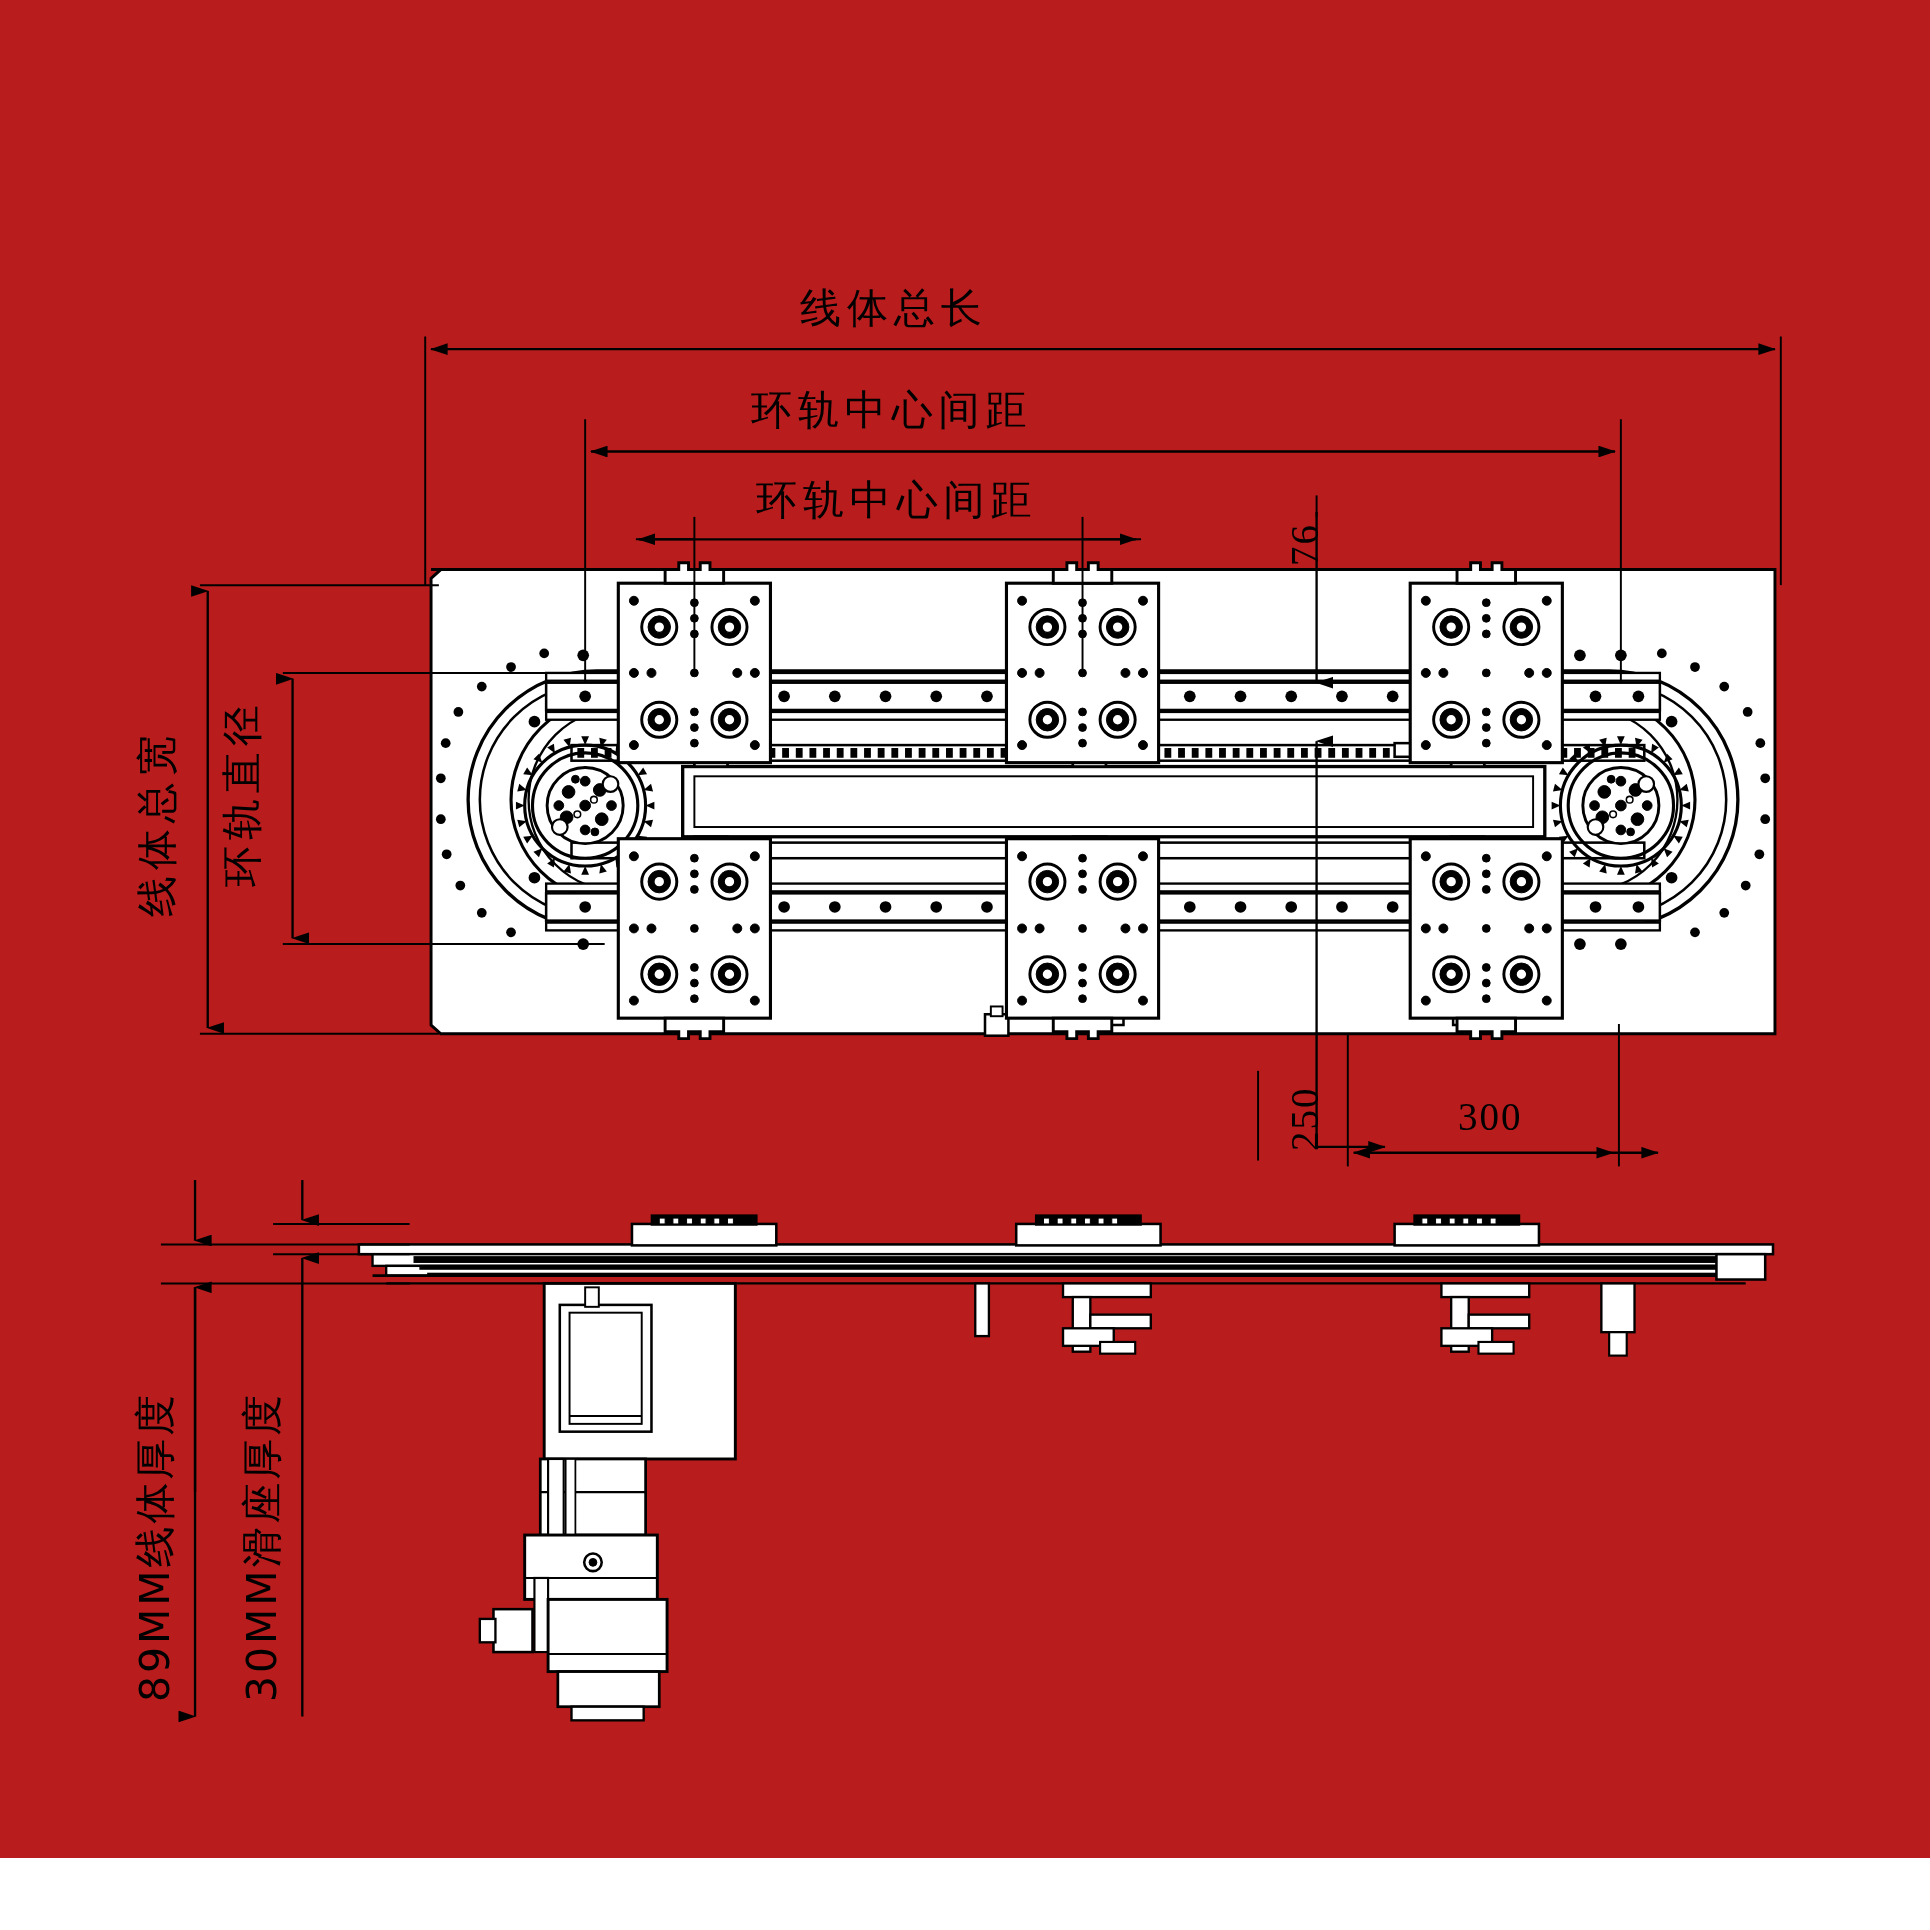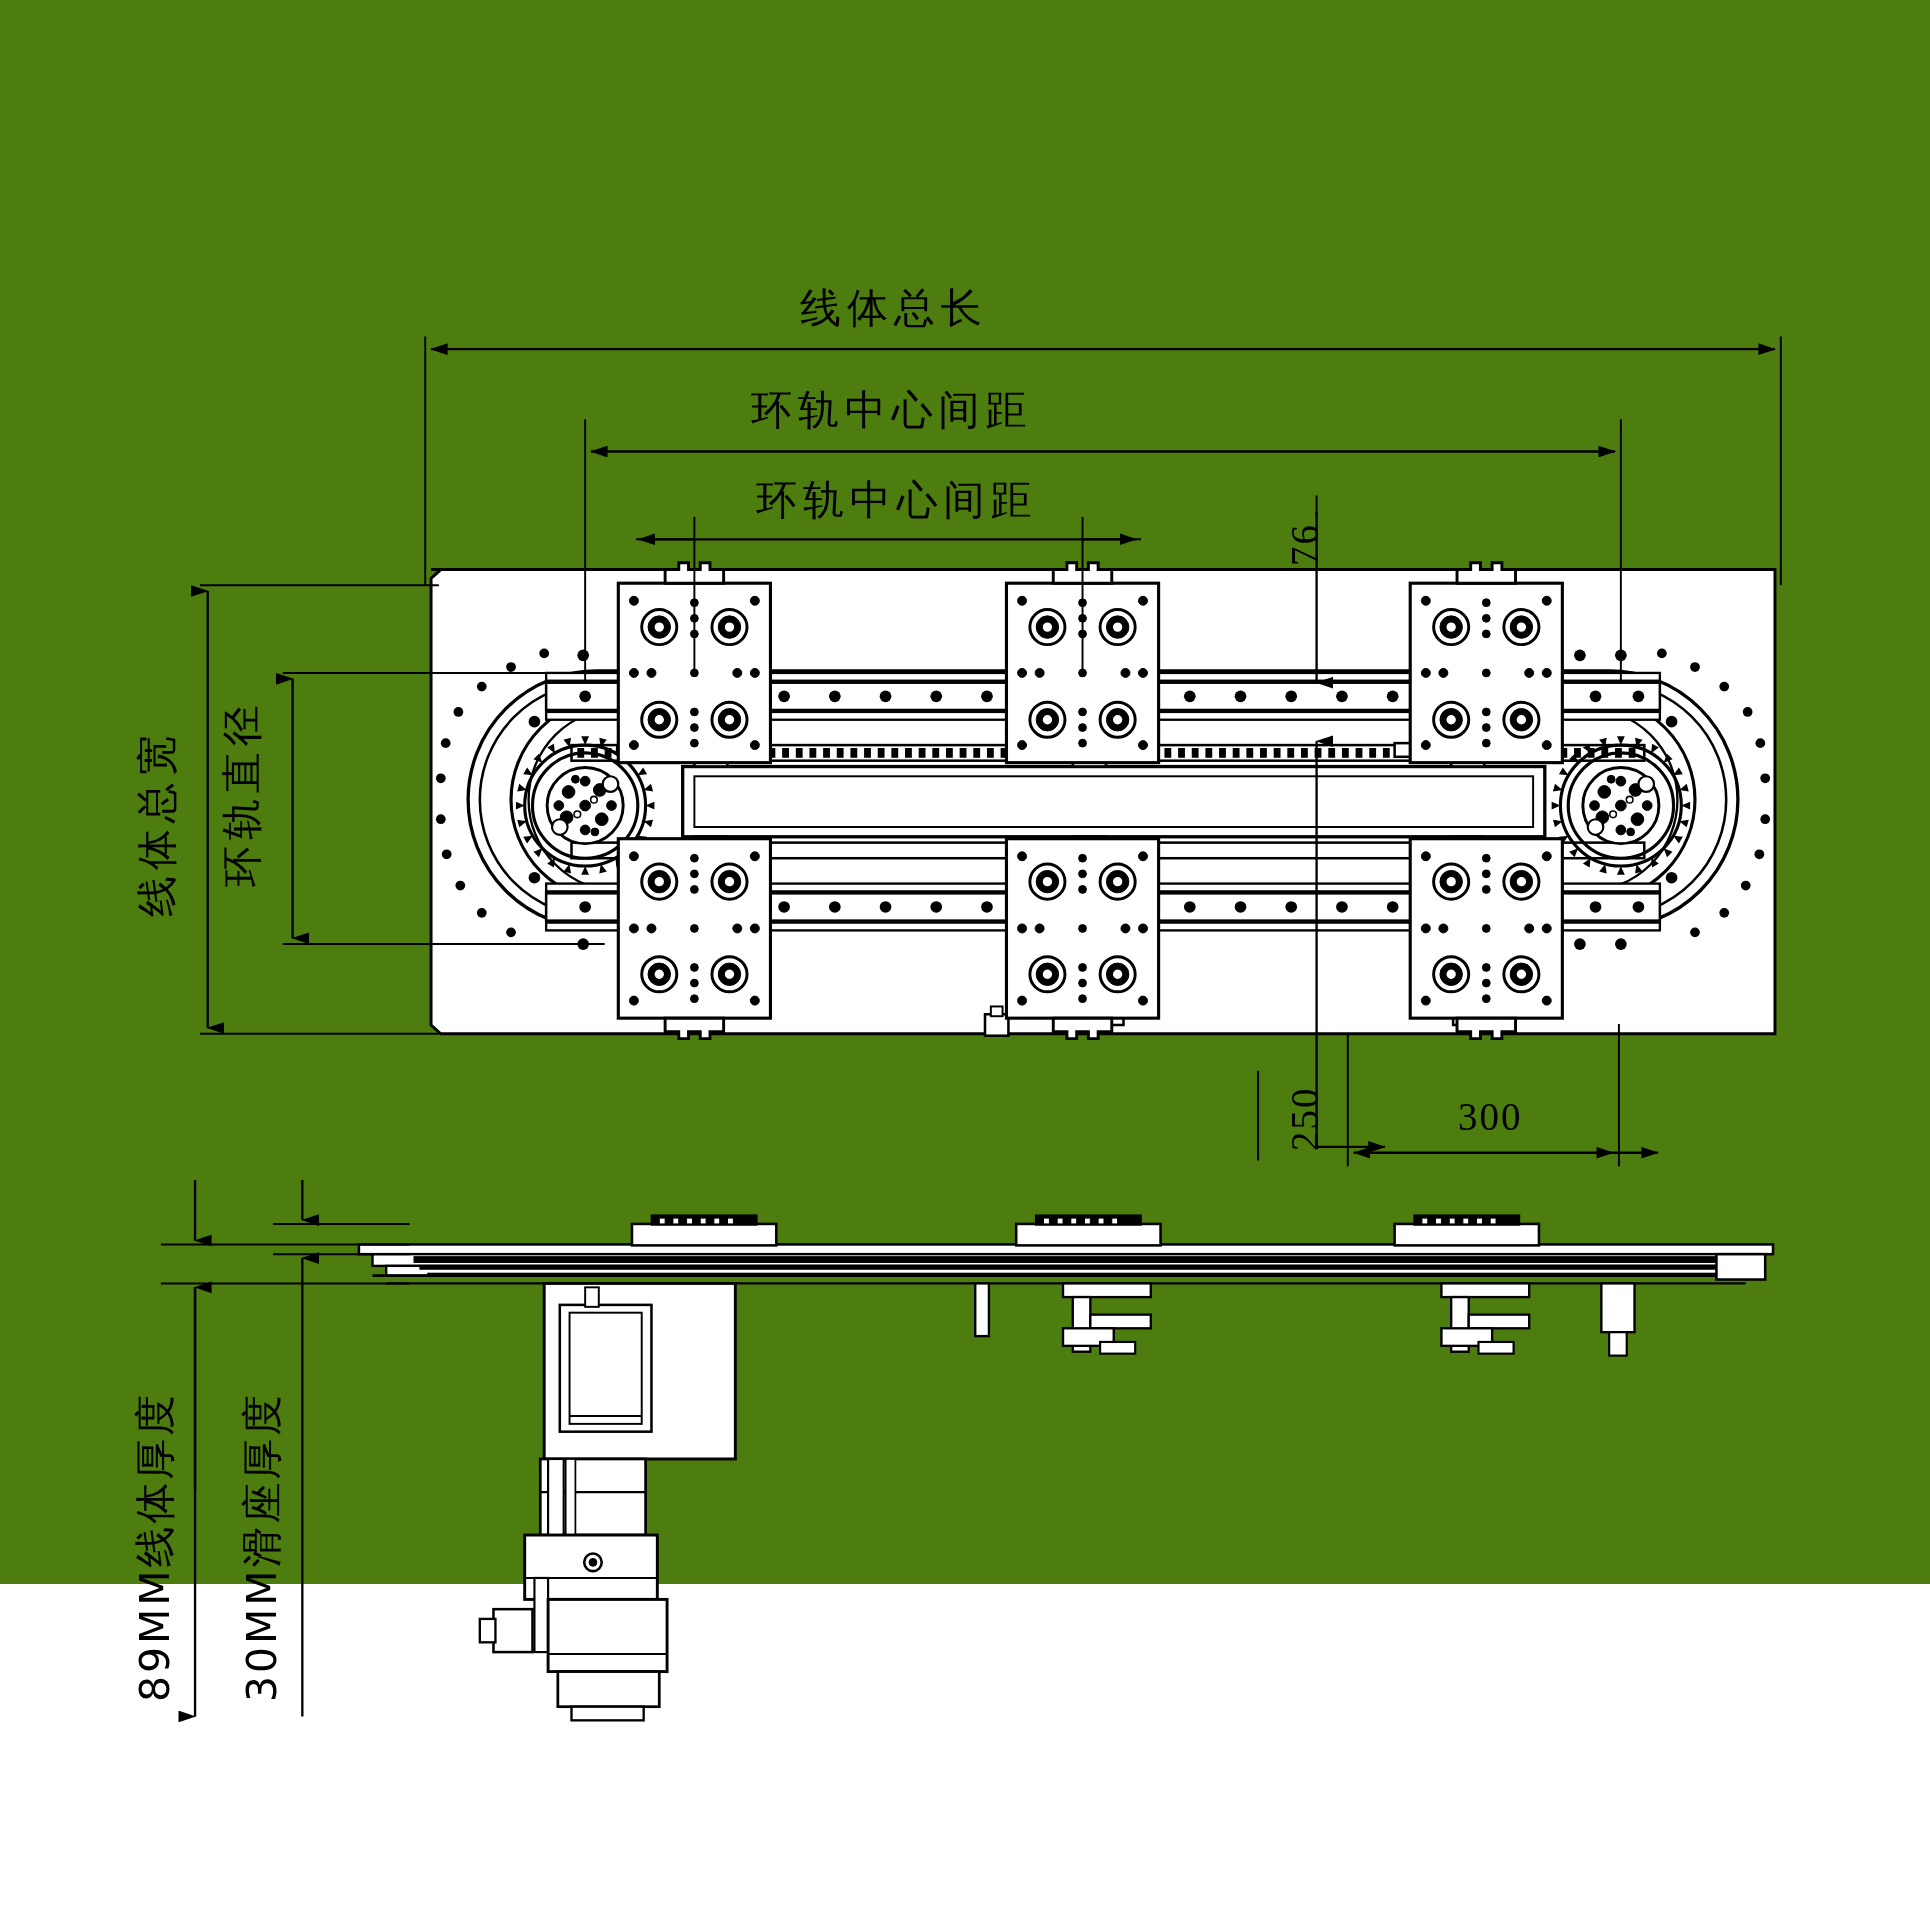--- a/index.html
+++ b/index.html
@@ -3,21 +3,21 @@
 <meta charset="utf-8">
 <title>Ring Track Conveyor Technical Drawing</title>
 <style>
   html,body{margin:0;padding:0;background:#ffffff;}
   body{
     width:1931px;height:1931px;
     font-family:"Liberation Sans","DejaVu Sans",sans-serif;
     color:#000;
     overflow:hidden;
   }
-  #sheet{position:relative;width:1931px;height:1584px;background:#4d7c0f;}
+  #sheet{position:relative;width:1931px;height:1858px;background:#b91c1c;}
   #cad{position:absolute;left:0;top:0;width:1931px;height:1931px;}
   .dimtext{
     position:absolute;
     font-family:"Liberation Serif","DejaVu Serif",serif;
     color:#000;
     white-space:nowrap;
     line-height:1;
   }
   .cn{ font-family:"DejaVu Sans","Liberation Sans",sans-serif; font-weight:400;}
   .num{ font-family:"Liberation Serif","DejaVu Serif",serif; }

